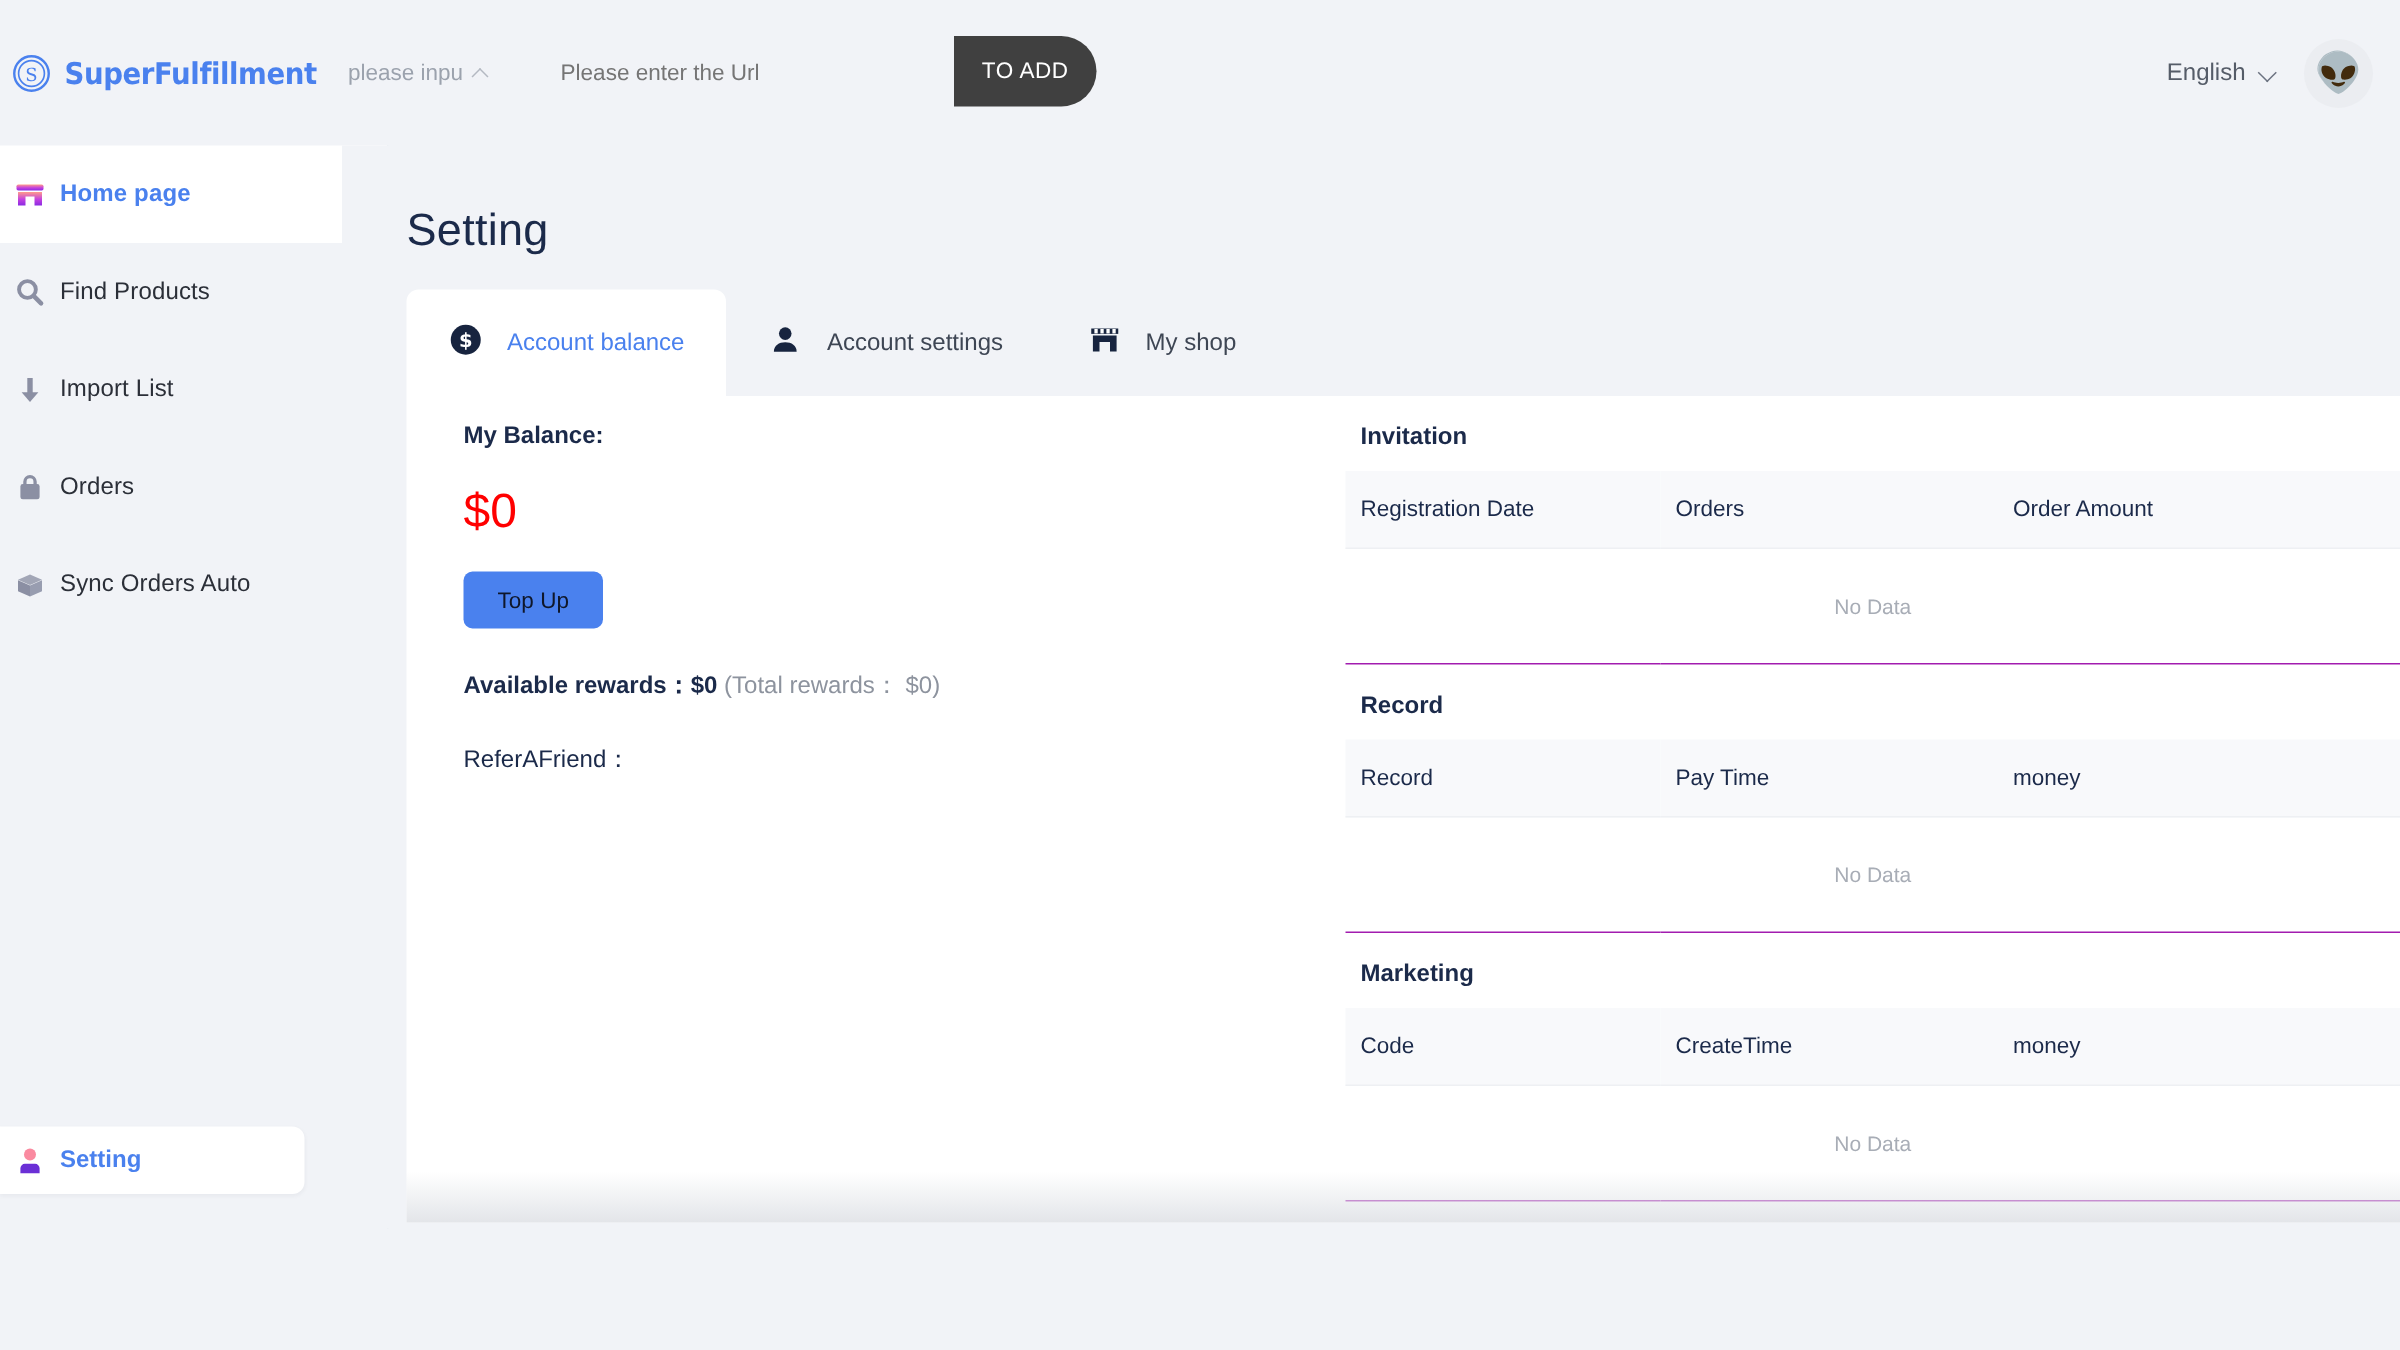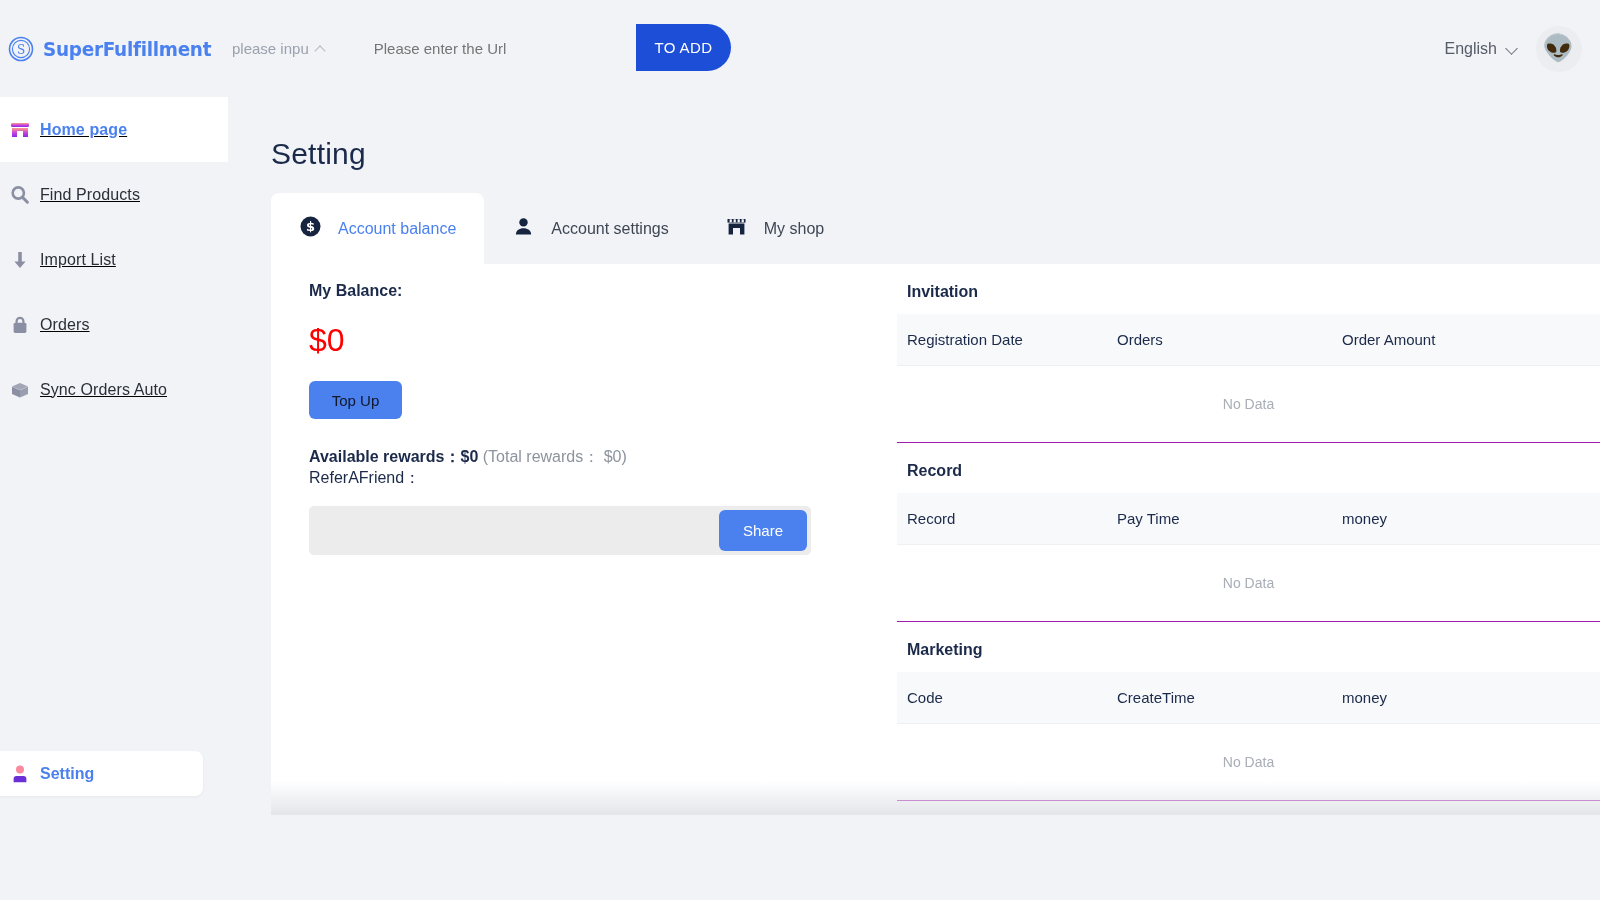--- a/index.html
+++ b/index.html
@@ -35,21 +35,21 @@
     transform: rotate(45deg);
   }
   .hdr-url {
     margin-left: 48px; color: #9ba2ad; font-size: 15px; width: 300px;
     background: none; border: none; outline: none;
     font-family: "Liberation Sans", sans-serif;
   }
   .to-add-btn {
     position: absolute; left: 636px; top: 24px;
     width: 95px; height: 47px;
-    background: #1d4ed8; color: #fff;
+    background: #404040; color: #fff;
     border: none; cursor: pointer;
     border-radius: 0 24px 24px 0;
     font-size: 15px; letter-spacing: 0.4px;
     font-family: "Liberation Sans", sans-serif;
   }
   .hdr-right {
     position: absolute; right: 18px; top: 0; height: 97px;
     display: flex; align-items: center; gap: 18px;
   }
   .lang { display: flex; align-items: center; gap: 9px; color: #555c68; font-size: 16px; cursor: pointer;}
@@ -61,21 +61,21 @@
   }
   .avatar {
     width: 46px; height: 46px; border-radius: 50%;
     background: #ebedf1; display: flex; align-items: center; justify-content: center;
     font-size: 26px; cursor: pointer;
   }
 
   
   .sidebar {
     position: absolute; left: 0; top: 97px; width: 259px; height: 722px;
-    background: #f1f3f7; border-right: 1px solid #e2e5ea; text-decoration: underline;
+    background: #f1f3f7; border-right: 1px solid #e2e5ea;
   }
   .nav-item {
     display: flex; align-items: center; height: 65px; padding-left: 0;
     cursor: pointer; position: relative;
   }
   .nav-item .ic {
     width: 40px; flex: 0 0 40px; display: flex; align-items: center; justify-content: center;
   }
   .nav-item .lbl { font-size: 16px; color: #2b2f38; letter-spacing: 0.1px; }
   .nav-item.active { background: #ffffff; }
@@ -123,21 +123,21 @@
   .balance-label { margin-top: 18px; font-size: 16px; font-weight: bold; color: #1b2a4a; }
   .balance-value { margin-top: 22px; font-size: 32px; color: #ff0000; }
   .topup-btn {
     margin-top: 22px; width: 93px; height: 38px;
     background: #4a81ee; color: #0f172a; border: none; border-radius: 6px;
     font-size: 15px; cursor: pointer; font-family: "Liberation Sans", sans-serif;
   }
   .rewards { margin-top: 28px; font-size: 16px; color: #1b2a4a; }
   .rewards b { font-weight: bold; }
   .rewards .muted { color: #8d939e; }
-  .refer-label { font-size: 16px; color: #1b2a4a; }
+  .refer-label { margin-top: 28px; font-size: 16px; color: #1b2a4a; }
   .share-row {
     margin-top: 17px; width: 502px; height: 49px; background: #ececed;
     border-radius: 5px; display: flex; align-items: center; justify-content: flex-end;
     padding-right: 0px; position: relative;
   }
   .share-input {
     position: absolute; left: 0; top: 0; width: 408px; height: 49px;
     background: transparent; border: none; outline: none;
     padding: 0 14px; font-size: 15px; color: #3e4654;
     font-family: "Liberation Sans", sans-serif;
@@ -316,24 +316,20 @@
         <div class="balance-label">My Balance:</div>
         <div class="balance-value">$0</div>
         <button class="topup-btn">Top Up</button>
 
         <div class="rewards">
           <b>Available rewards：</b><b>$0</b><span class="muted"> (Total rewards：</span><span class="muted"> $0)</span>
         </div>
 
         <div class="refer-label">ReferAFriend：</div>
 
-        <div class="share-row">
-          <input class="share-input" value="" placeholder="" style="">
-          <button class="share-btn">Share</button>
-        </div>
       </div>
 
       <div class="panel-right">
 
         <div>
           <div class="tbl-title">Invitation</div>
           <table class="tbl">
             <thead>
                 <tr>
               <th>Registration Date</th>

